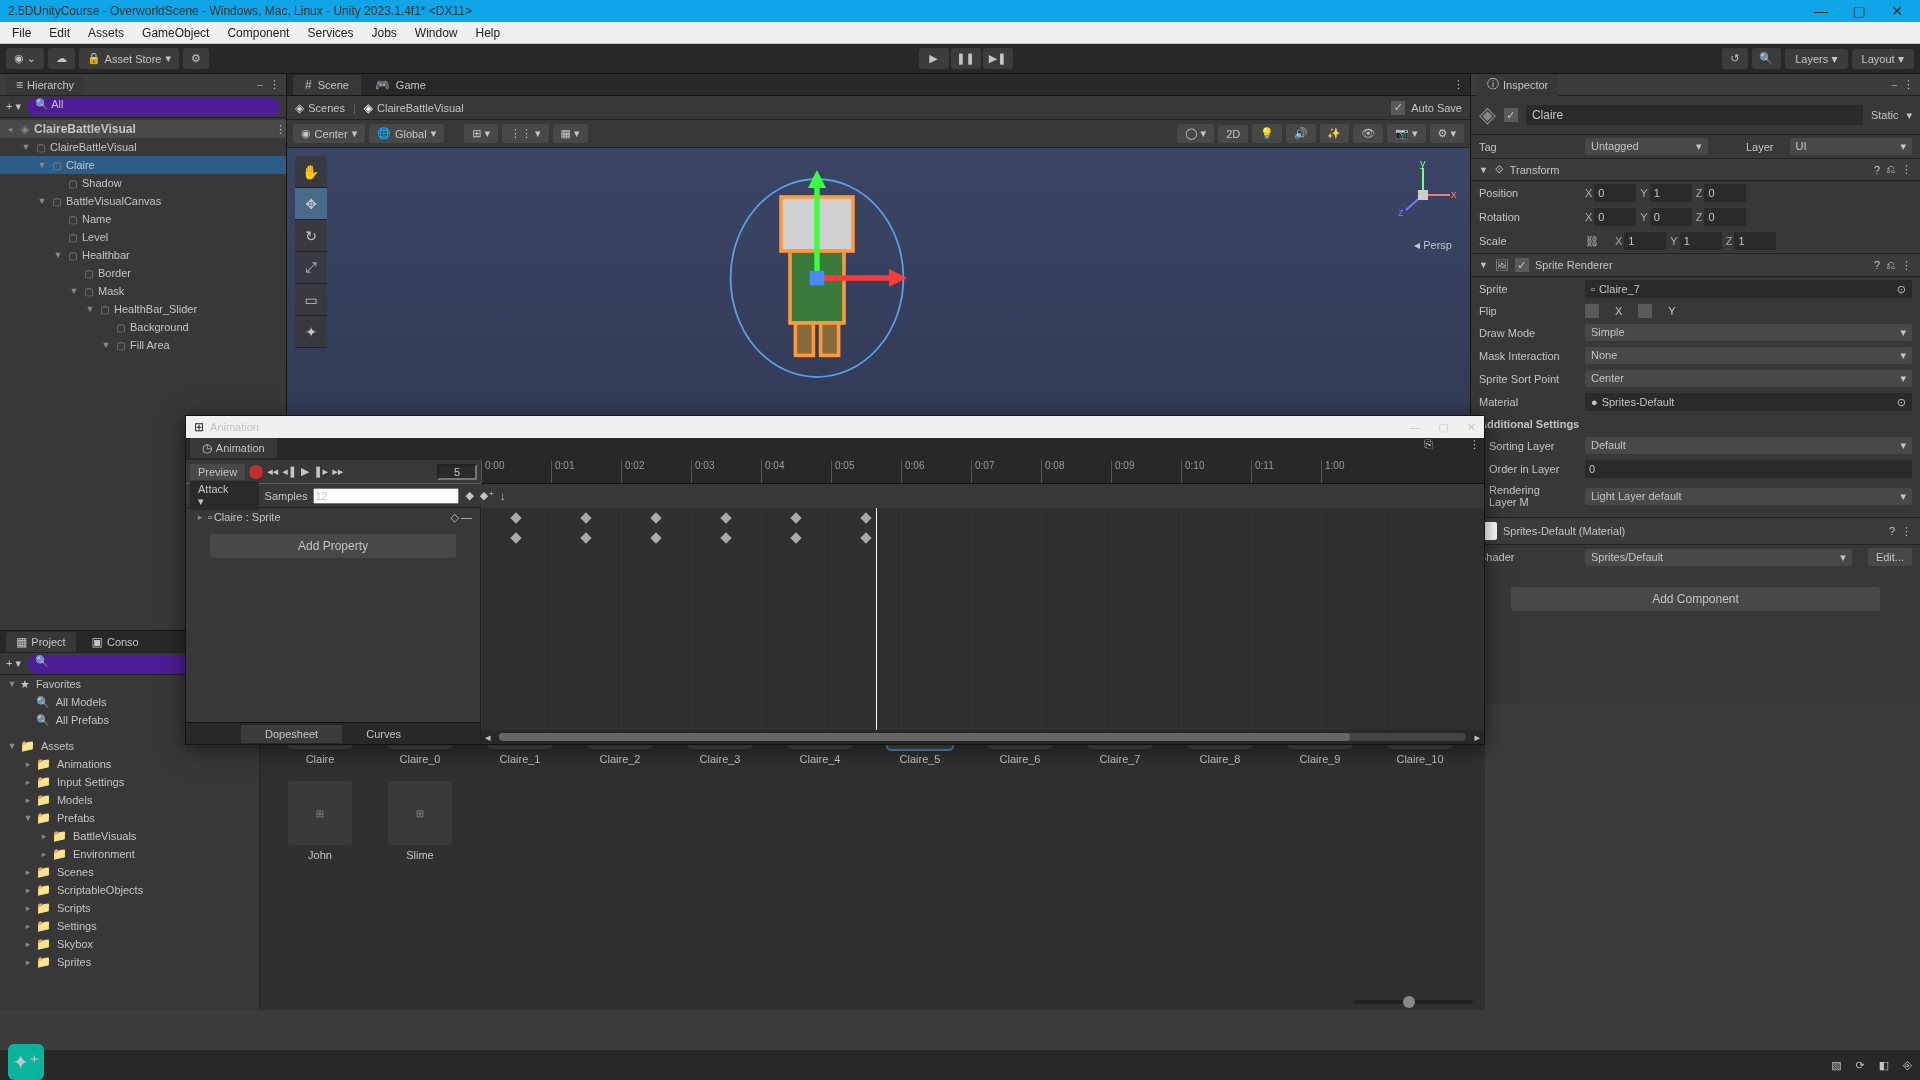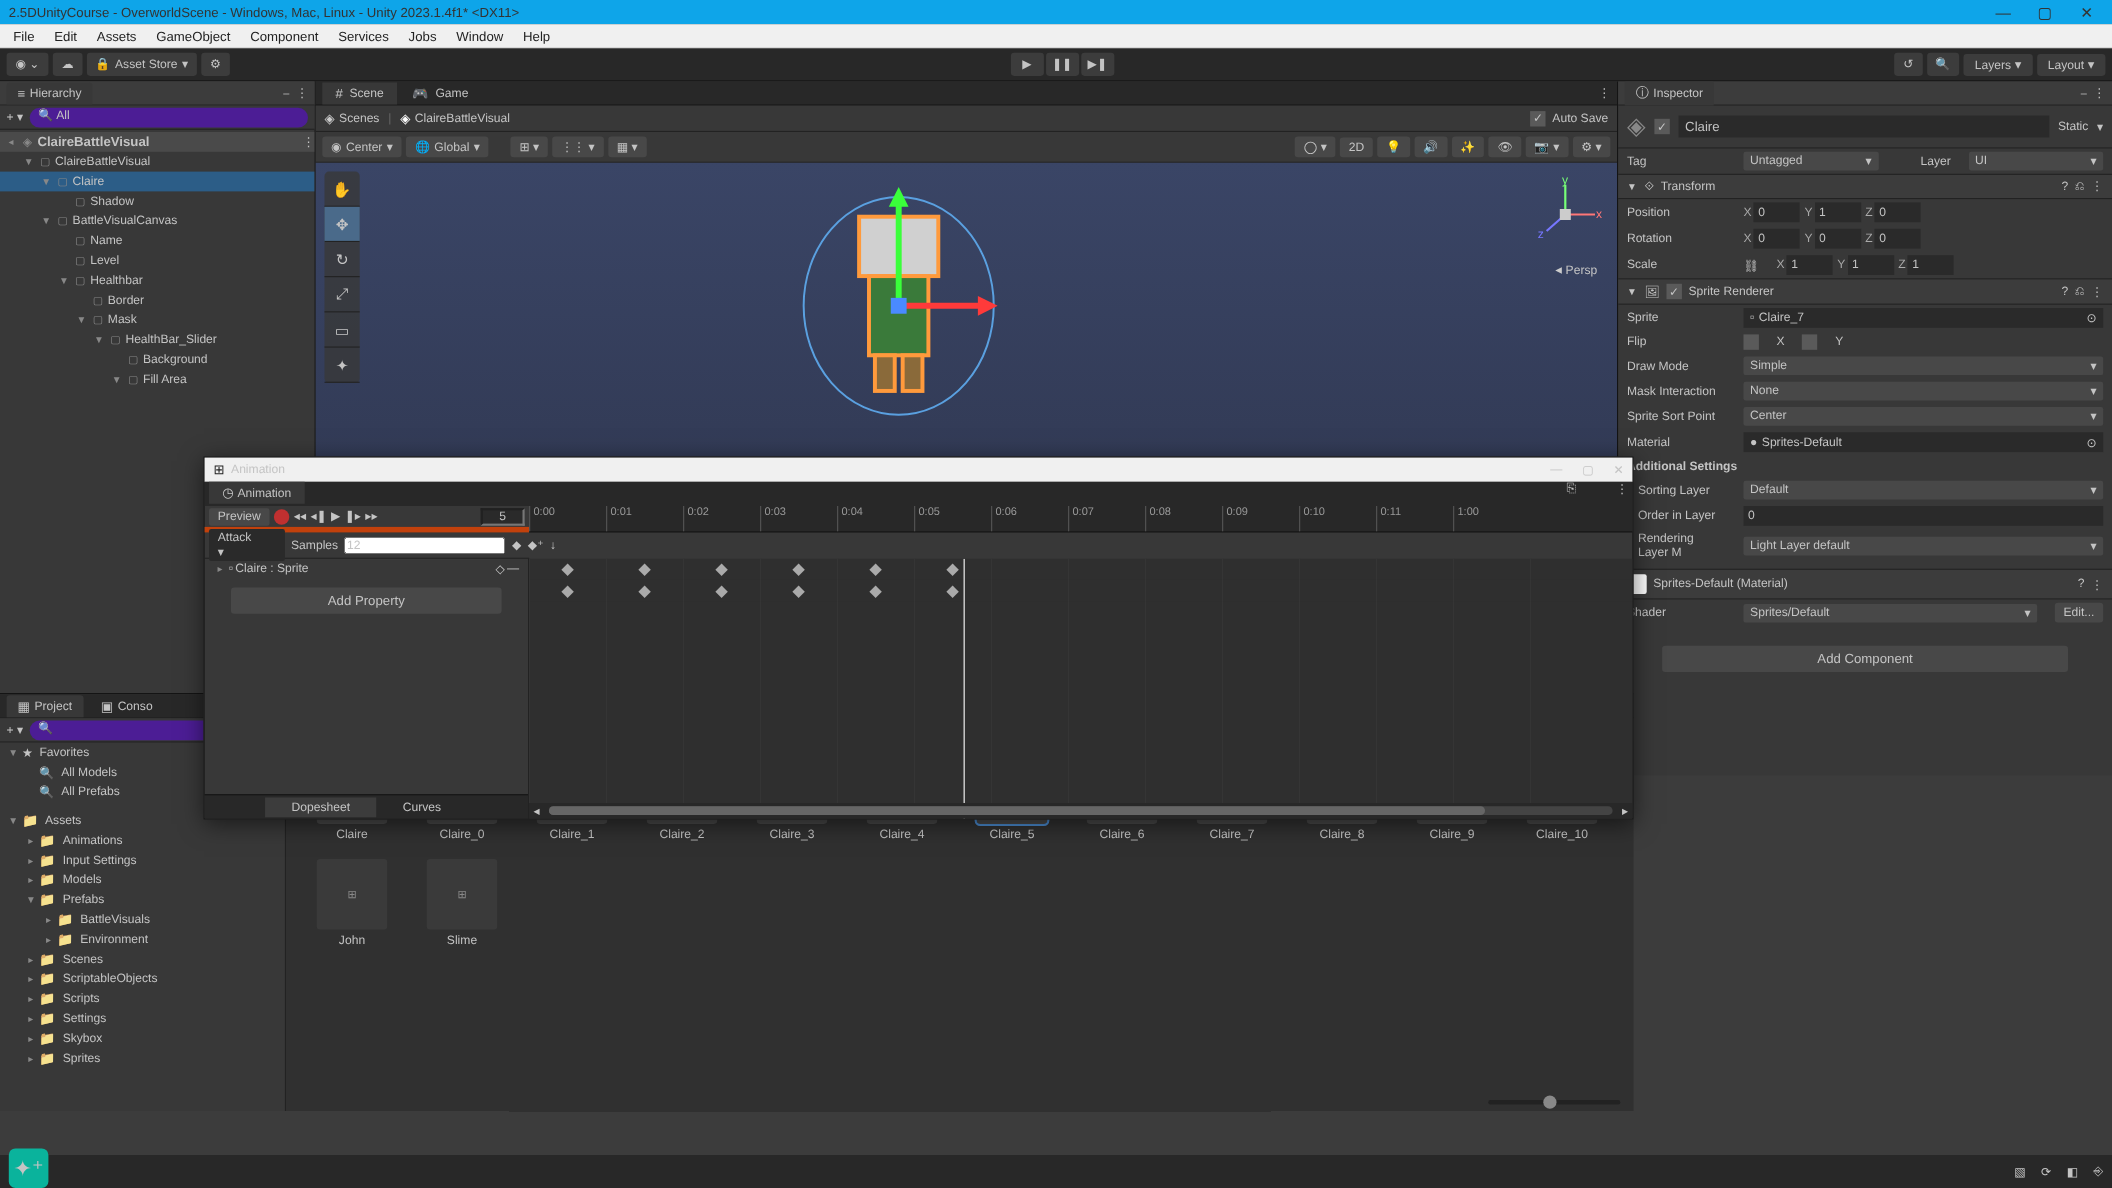--- a/index.html
+++ b/index.html
@@ -82,21 +82,21 @@
 .color-field { flex: 1; background: #fff; height: 16px; border: 1px solid #222; }
 .section-label { padding: 4px 8px; font-weight: 600; font-size: 11px; }
 
 
 .anim-window { position: absolute; left: 185px; top: 415px; width: 1300px; height: 330px; background: #383838; border: 1px solid #141414; box-shadow: 0 4px 20px #0008; display: flex; flex-direction: column; z-index: 50; }
 .anim-title { height: 22px; background: #f0f0f0; display: flex; justify-content: space-between; align-items: center; padding: 0 8px; }
 .anim-title .t { color: #222; font-size: 12px; display: flex; gap: 6px; align-items: center; }
 .anim-title .ctrl { display: flex; gap: 18px; color: #222; font-size: 13px; }
 .anim-tab { height: 22px; background: #282828; display: flex; align-items: flex-start; padding: 0 4px; gap: 36px; }
 .anim-tab .tab { padding: 3px 12px; background: #383838; font-size: 12px; }
-.anim-toolbar { height: 24px; display: flex; align-items: center; gap: 4px; padding: 0 4px; border-bottom: 5px solid #c2410c; }
+.anim-toolbar { height: 24px; display: flex; align-items: center; gap: 4px; padding: 0 4px; border-bottom: 1px solid #c2410c; }
 .anim-toolbar .btn { padding: 2px 8px; background: #484848; border-radius: 2px; font-size: 11px; }
 .anim-toolbar .rec { width: 14px; height: 14px; border-radius: 50%; background: #c03030; }
 .anim-toolbar .frame-field { width: 40px; background: #2a2a2a; text-align: center; }
 .anim-subrow { height: 24px; display: flex; align-items: center; padding: 0 4px; gap: 6px; border-bottom: 1px solid #222; }
 .anim-subrow .clip { background: #2a2a2a; padding: 2px 30px 2px 8px; border-radius: 2px; }
 .anim-body { flex: 1; display: flex; }
 .anim-left { width: 295px; border-right: 1px solid #222; display: flex; flex-direction: column; position: relative; }
 .anim-timeline { flex: 1; background: #2f2f2f; position: relative; overflow: hidden; }
 .timeline-ruler { height: 24px; background: #282828; display: flex; position: relative; border-bottom: 1px solid #141414; }
 .timeline-ruler .tick { position: absolute; top: 0; height: 100%; border-left: 1px solid #555; font-size: 10px; padding-left: 3px; color: #999; }

